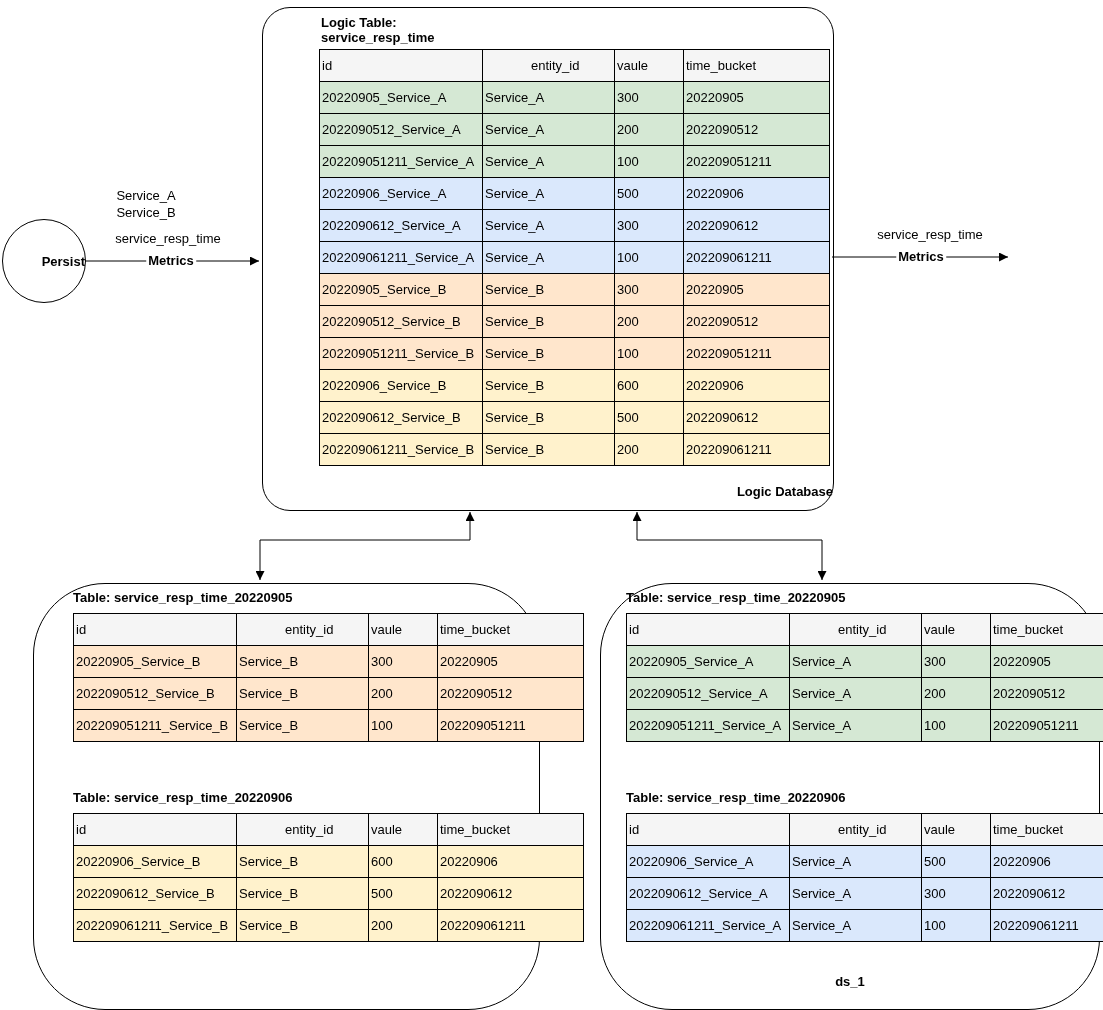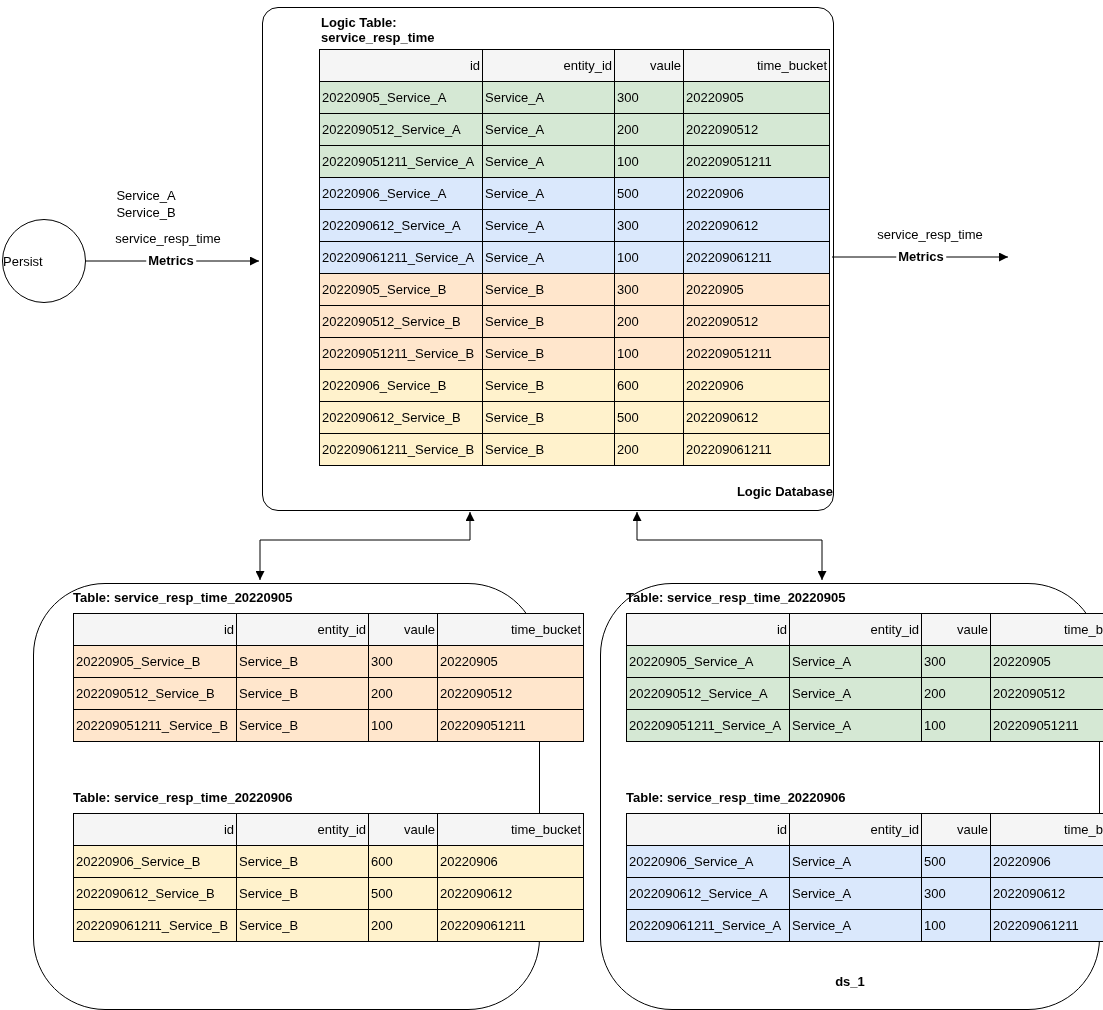--- a/index.html
+++ b/index.html
@@ -3,40 +3,40 @@
 <meta charset="utf-8">
 <style>
   html,body{margin:0;padding:0;background:#fff;}
   #canvas{
     position:relative;width:1103px;height:1010px;background:#ffffff;
     font-family:"Liberation Sans","DejaVu Sans",sans-serif;color:#000;
     overflow:hidden;
   }
   #edges{position:absolute;left:0;top:0;width:1103px;height:1010px;z-index:1;}
   .box{position:absolute;border:1px solid #000;background:#fff;z-index:0;}
-  #logic-box{left:262px;top:7px;width:570px;height:502px;border-radius:16px;}
+  #logic-box{left:262px;top:7px;width:570px;height:502px;border-radius:28px;}
   #ds0-box{left:33px;top:583px;width:505px;height:425px;border-radius:72px;}
   #ds1-box{left:600px;top:583px;width:498px;height:425px;border-radius:72px;}
   .circle{
     position:absolute;width:82px;height:82px;border:1px solid #000;border-radius:50%;
-    background:#fff;display:flex;align-items:center;justify-content:flex-start;
-    font-size:13px;z-index:2;
+    background:#fff;display:flex;align-items:center;justify-content:flex-end;
+    font-size:13px;z-index:2;font-weight:bold;
   }
   #persist-node{left:2px;top:219px;}
   #query-node{left:1011px;top:213px;}
   .tbl-title{position:absolute;font-weight:bold;font-size:13px;white-space:nowrap;}
   .box-footer{position:absolute;left:0;width:100%;text-align:center;font-weight:bold;font-size:13px;}
   .dtable{
     position:absolute;border-collapse:collapse;table-layout:fixed;width:452px;
     font-size:13px;z-index:2;background:#fff;
   }
   .dtable th,.dtable td{
     border:1px solid #000;height:31px;padding:0 2px;overflow:hidden;white-space:nowrap;
   }
-  .dtable th{background:var(--header-bg,#f5f5f5);font-weight:400;text-align:right;}
+  .dtable th{background:var(--header-bg,#f5f5f5);font-weight:400;text-align:left;}
   .dtable td{text-align:left;}
   .dtable th:nth-child(1){width:158px;}
   .dtable th:nth-child(2){width:81px;padding-left:48px;}
   .dtable th:nth-child(3){width:64px;}
   .dtable th:nth-child(4){width:141px;}
   .edge-label{
     position:absolute;transform:translateX(-50%);font-size:13px;
     white-space:nowrap;z-index:3;text-align:center;
   }
   .on-line{background:#ffffff;padding:0 2px;font-weight:bold;}

